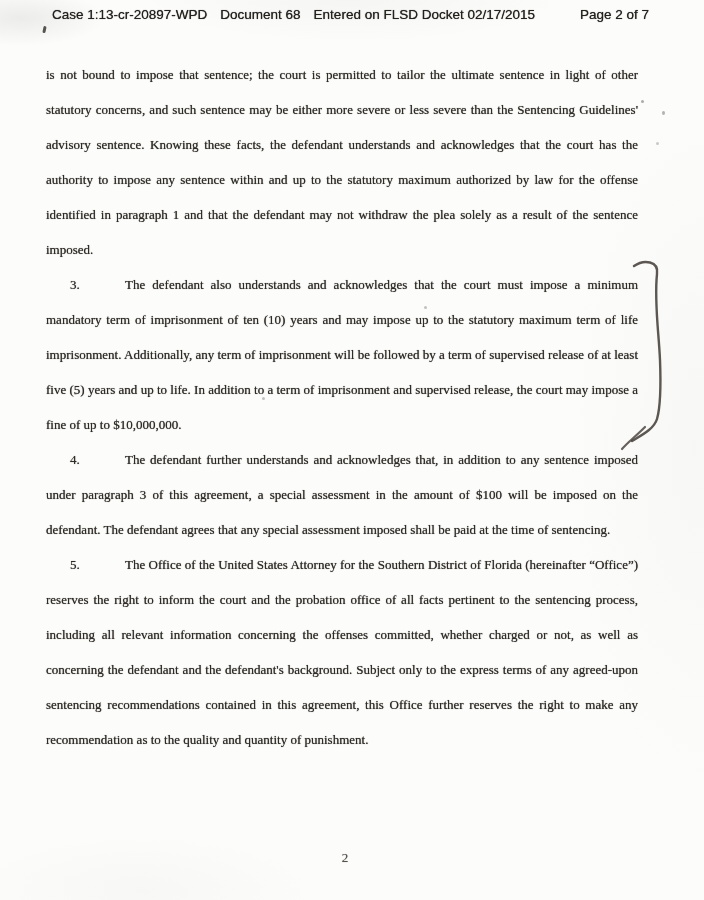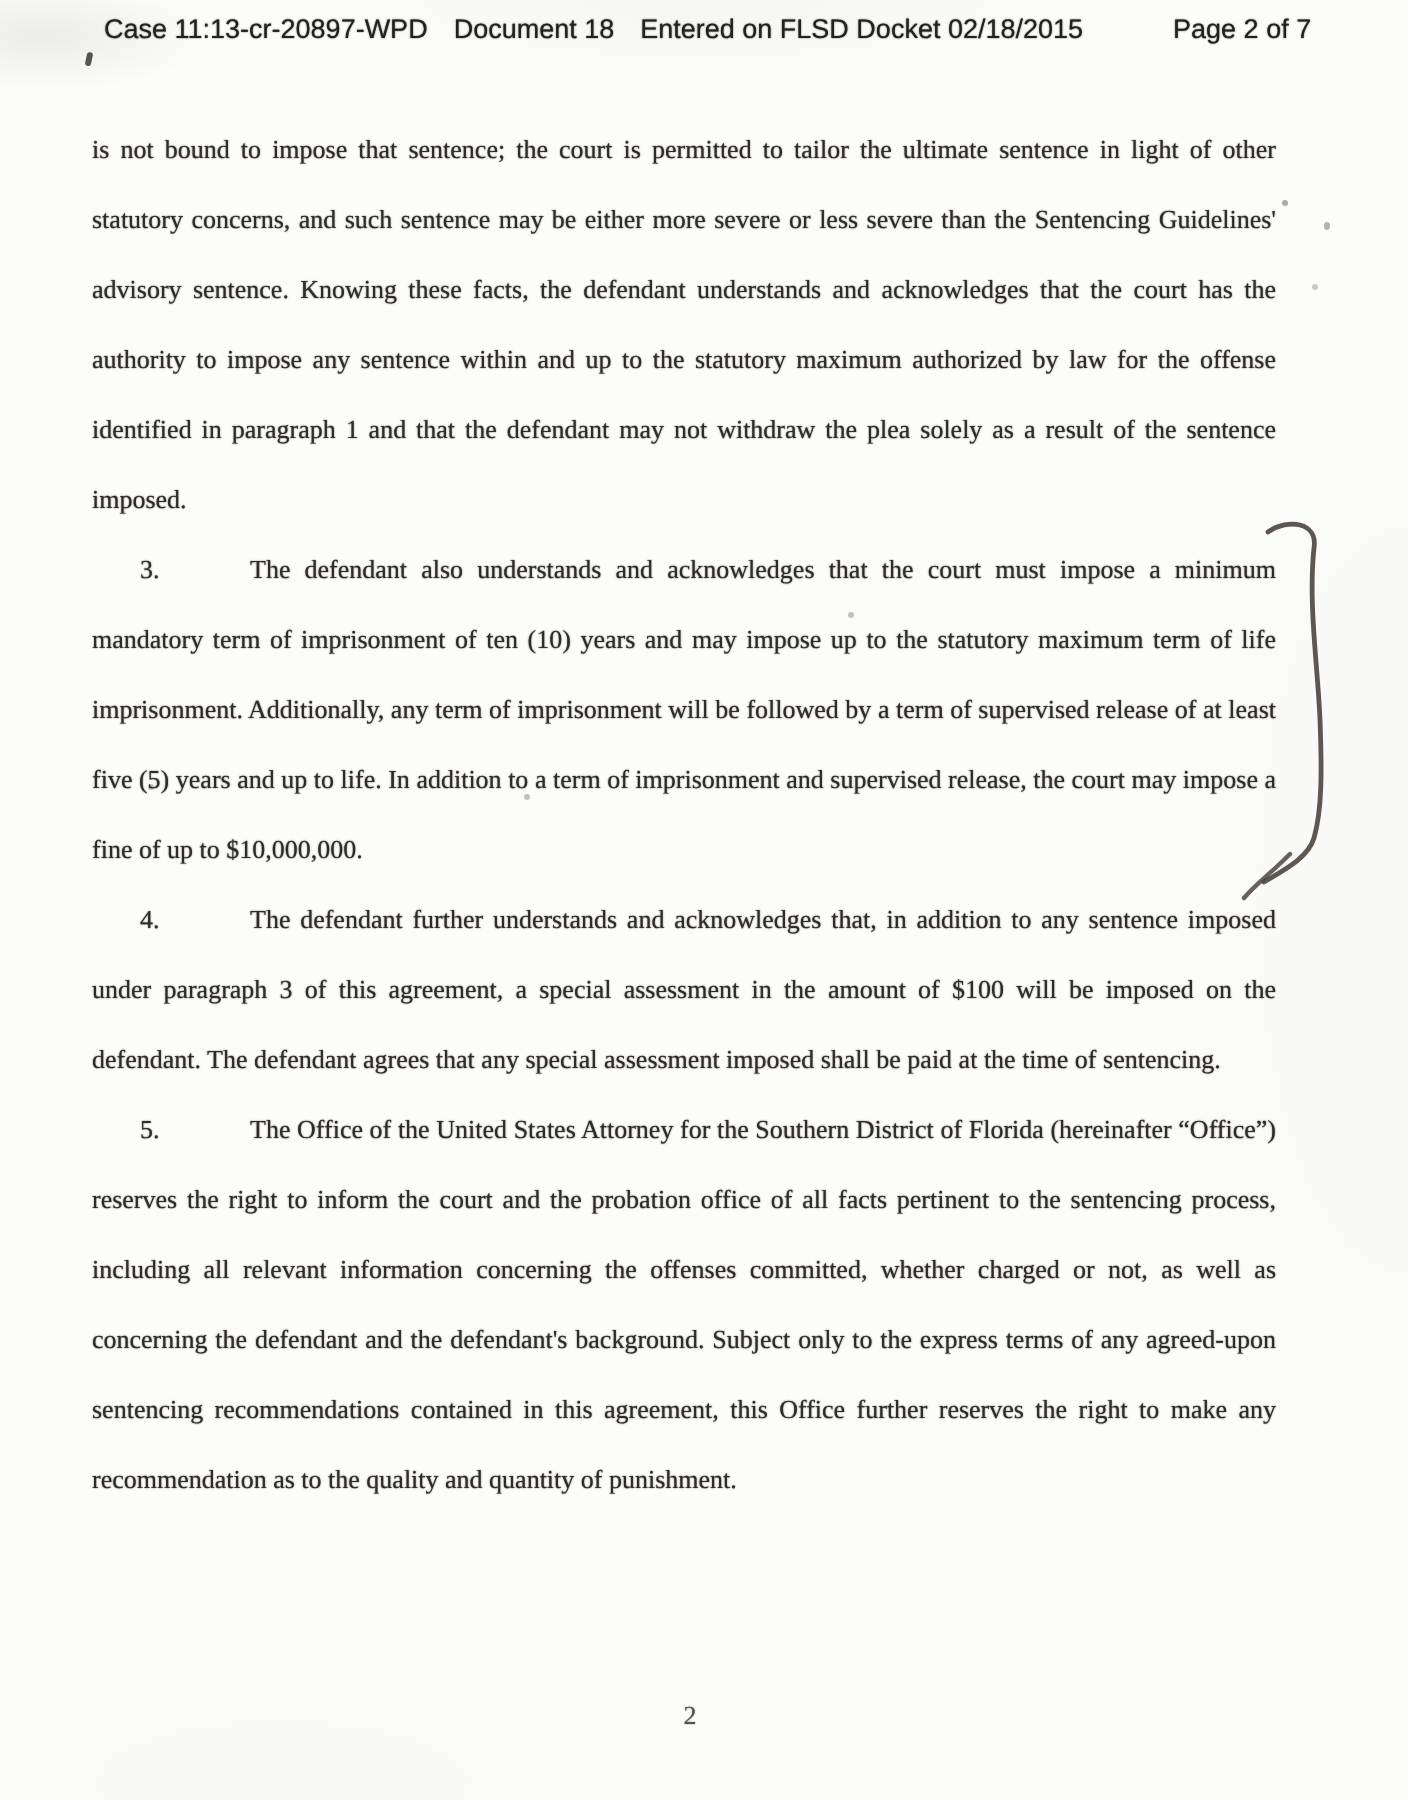--- a/index.html
+++ b/index.html
@@ -79,21 +79,21 @@
   .dot-d { left: 262px; top: 397px; width: 3px; height: 3px; opacity: 0.4; }
   .dot-e { left: 74px;  top: 392px; width: 3px; height: 3px; opacity: 0.35; }
   .dot-f { left: 656px; top: 142px; width: 3px; height: 3px; opacity: 0.35; }
 </style>
 </head>
 <body>
 
 <div class="page">
 
   <div class="scan-header">
-    <span>Case 11:13-cr-20897-WPD</span><span>Document 18</span><span>Entered on FLSD Docket 02/18/2015</span><span>Page 2 of 7</span>
+    <span>Case 1:13-cr-20897-WPD</span><span>Document 68</span><span>Entered on FLSD Docket 02/17/2015</span><span>Page 2 of 7</span>
   </div>
 
   <div class="stray-tick"></div>
   <div class="dot dot-a"></div>
   <div class="dot dot-b"></div>
   <div class="dot dot-c"></div>
   <div class="dot dot-d"></div>
   <div class="dot dot-e"></div>
   <div class="dot dot-f"></div>
 

